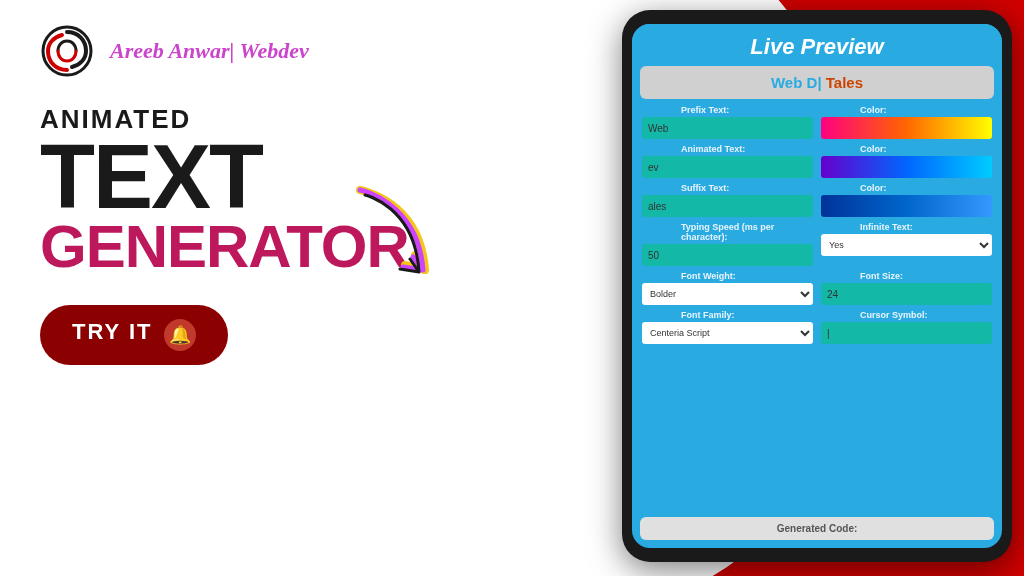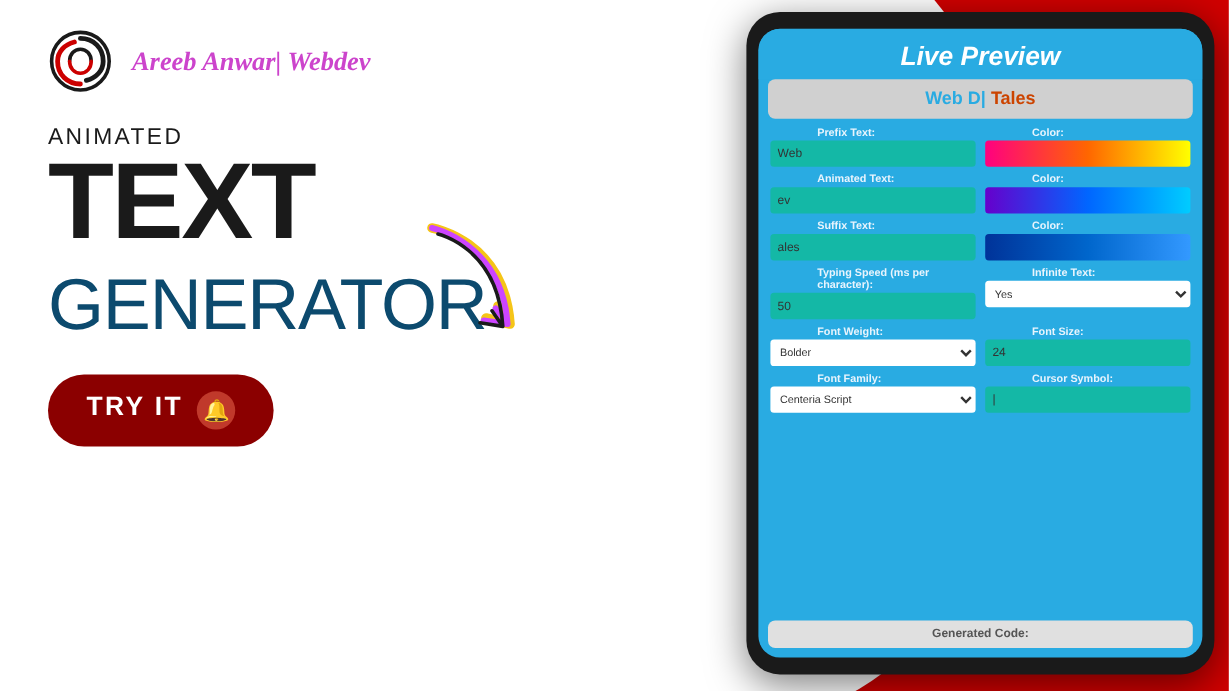--- a/index.html
+++ b/index.html
@@ -63,47 +63,46 @@
 
     .brand-name {
       font-family: 'Georgia', serif;
       font-size: 22px;
       font-weight: bold;
       color: #cc44cc;
       font-style: italic;
     }
 
     .animated-label {
-      font-size: 19px;
-      font-weight: 400;
+      font-size: 26px;
+      font-weight: 700;
       color: #1a1a1a;
       letter-spacing: 2px;
       text-transform: uppercase;
       margin-bottom: 0px;
       margin-top: 26px;
     }
 
     .text-label {
       font-size: 90px;
       font-weight: 900;
       color: #1a1a1a;
       letter-spacing: -2px;
       text-transform: uppercase;
       line-height: 0.95;
       margin-bottom: -4px;
     }
 
     .generator-label {
       font-size: 60px;
-      font-weight: 400;
-      color: #0c4a6e;
+      font-weight: 700;
+      color: #be185d;
       letter-spacing: -1px;
       text-transform: uppercase;
       line-height: 1;
-      margin-top: 16px;
     }
 
     .try-it-btn {
       display: flex;
       align-items: flex-start;
       gap: 12px;
       background: #8b0000;
       border-radius: 30px;
       padding: 14px 32px;
       margin-top: 28px;

